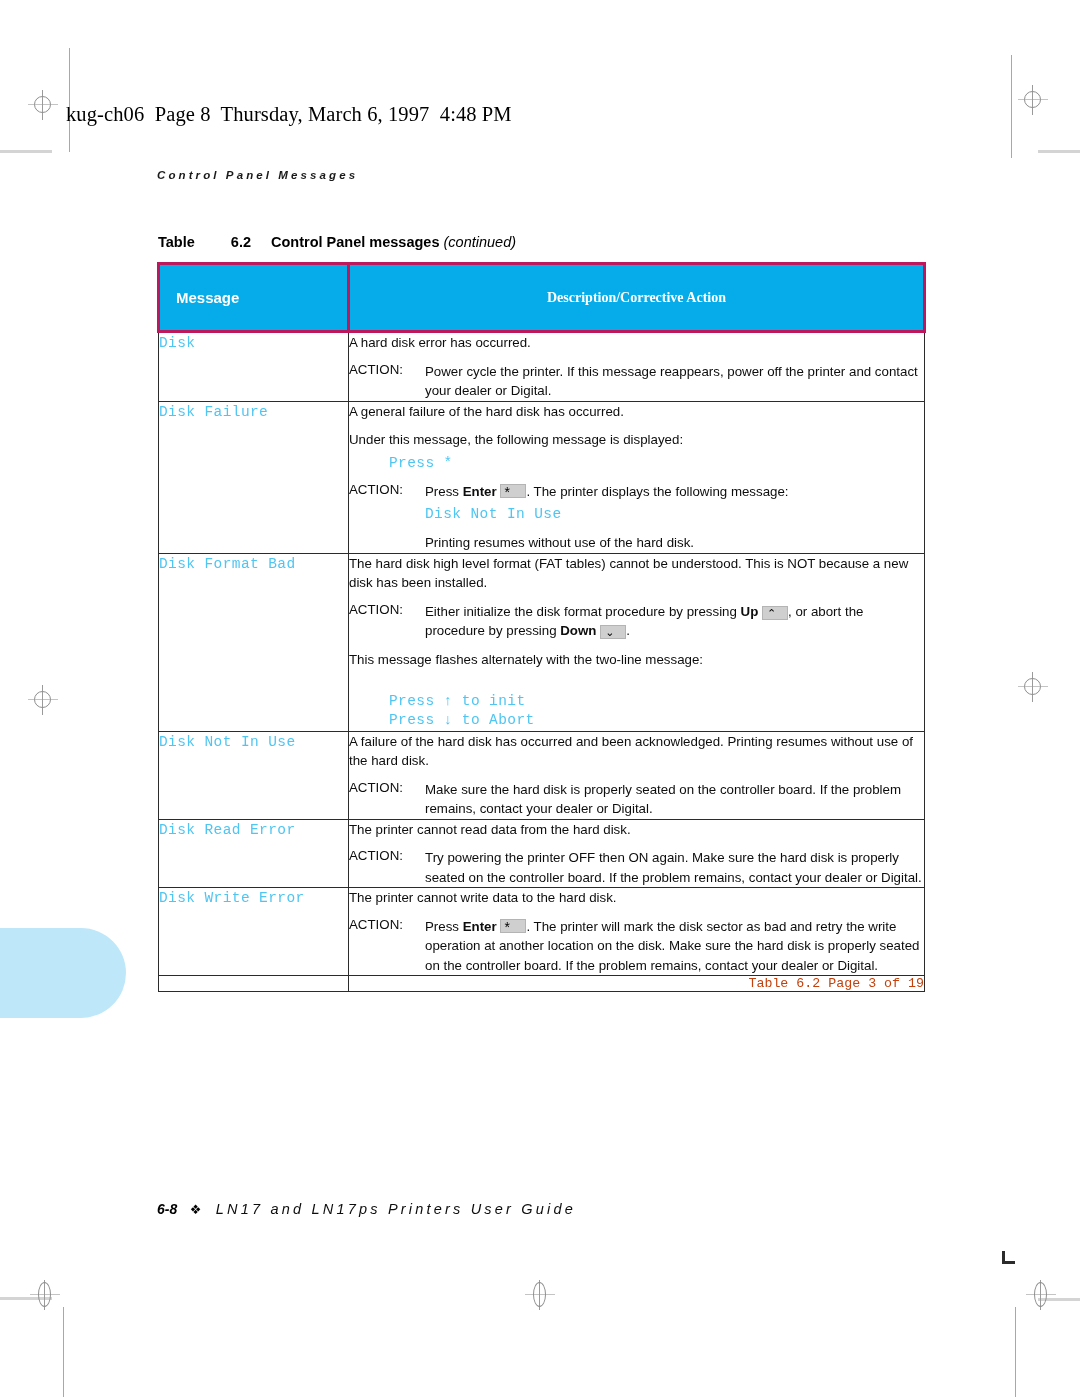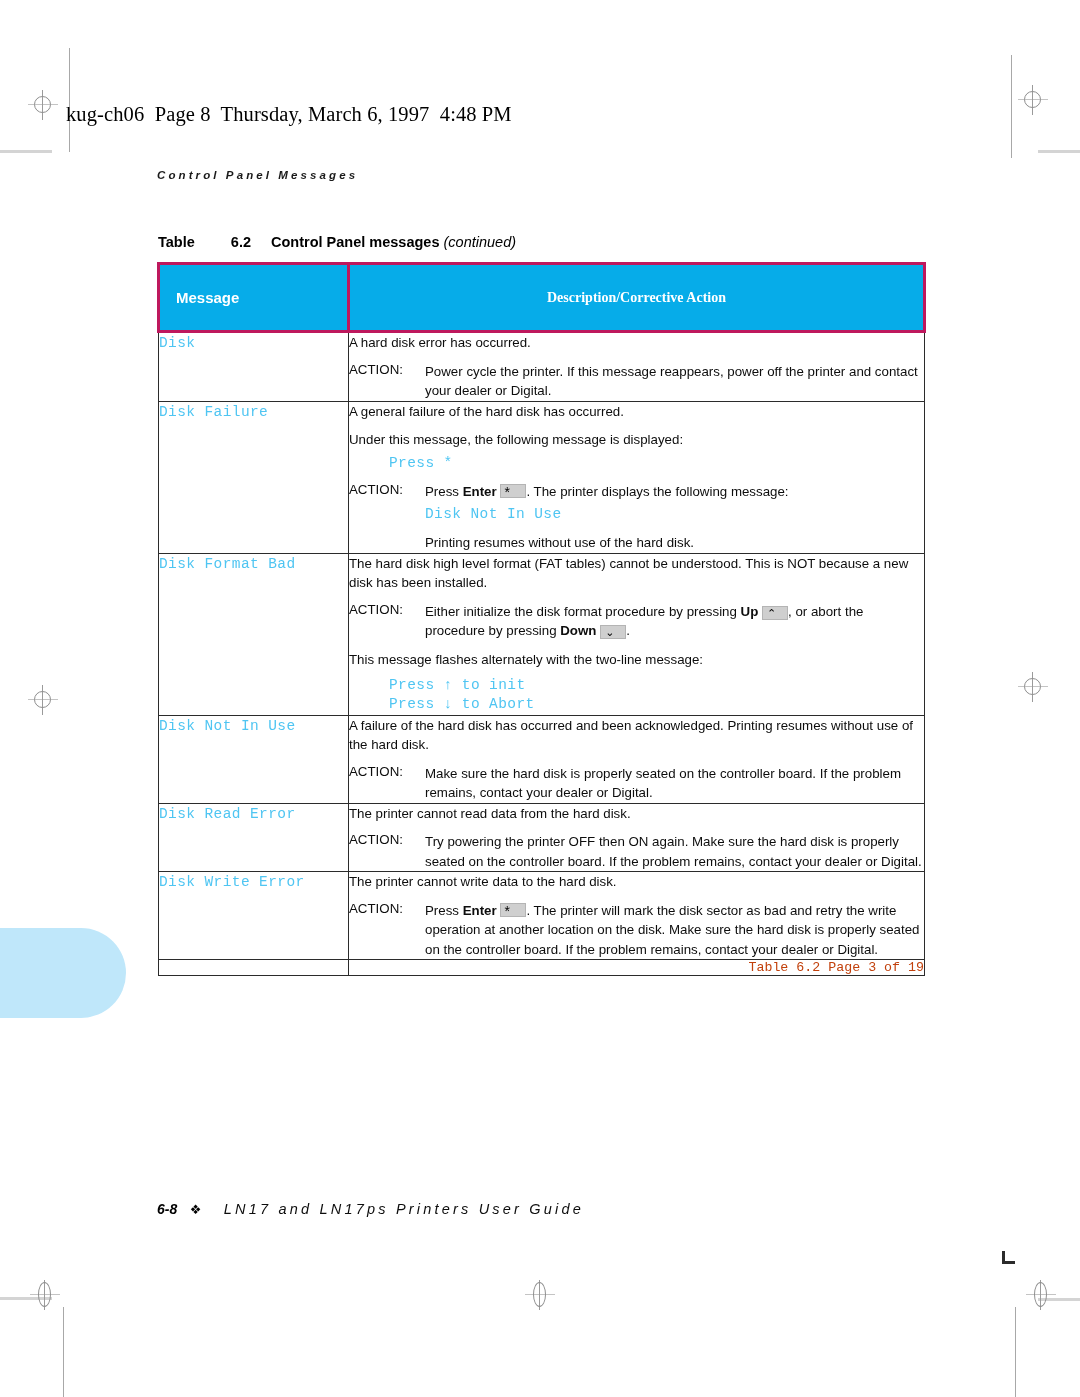--- a/index.html
+++ b/index.html
@@ -257,21 +257,21 @@
     font-size: 13px;
     color: #000;
     margin: 0 6px 0 8px;
   }
   #page-footer .gtitle {
     font-family: "Liberation Sans", sans-serif;
     font-style: italic;
     font-size: 14.5px;
     letter-spacing: 3.2px;
     color: #0d0d0d;
-    margin-left: 12px;
+    margin-left: 4px;
   }
 </style>
 </head>
 <body>
 
 <div id="page">
 
   <div id="bleed-tab"></div>
 
   <div class="trimline" style="left:69px; top:48px; width:1px; height:104px;"></div>
@@ -389,21 +389,21 @@
         <td class="c-msg">
           <span class="mono">Disk Format Bad</span>
         </td>
         <td class="c-desc">
           <p class="para body-txt">The hard disk high level format (FAT tables) cannot be understood. This is NOT because a new disk has been installed.</p>
           <div class="action">
             <span class="lead">ACTION:</span>
             <span class="txt"><span>Either initialize the disk format procedure by pressing </span><b>Up</b> <span class="keycap chev">⌃</span><span>, or abort the procedure by pressing </span><b>Down</b> <span class="keycap chev">⌄</span><span>.</span></span>
           </div>
           <p class="para tight body-txt">This message flashes alternately with the two-line message:</p>
-          <div style="margin-top:6px;">
+          <div style="margin-top:22px;">
             <span class="mono indent">Press ↑ to init</span>
             <span class="mono indent">Press ↓ to Abort</span>
           </div>
         </td>
       </tr>
 
       <tr>
         <td class="c-msg">
           <span class="mono">Disk Not In Use</span>
         </td>

